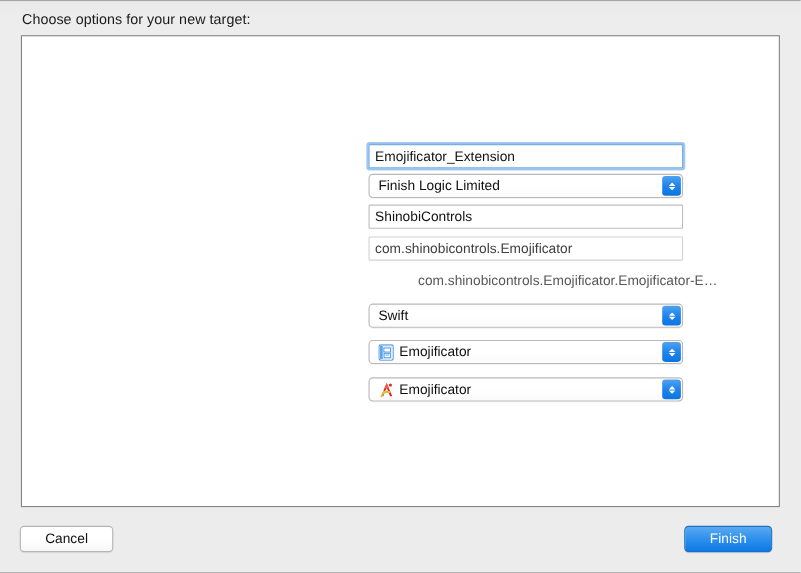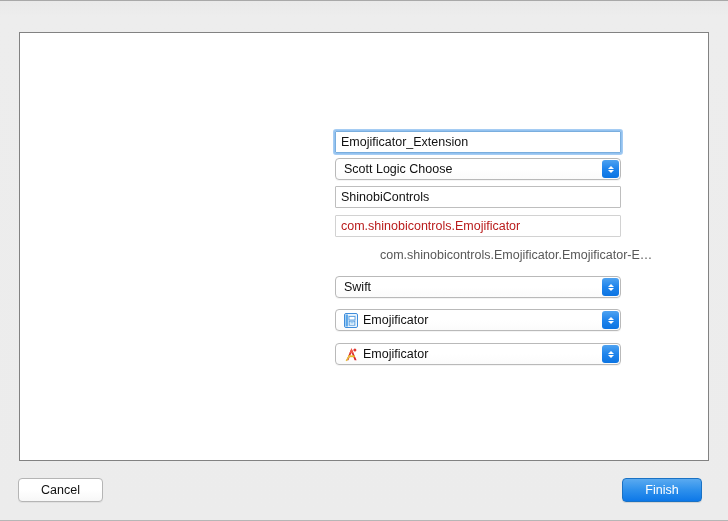--- a/index.html
+++ b/index.html
@@ -76,21 +76,21 @@
     white-space: nowrap;
     overflow: hidden;
   }
   .textfield.focused {
     border: 1px solid #7aaede;
     outline: 2px solid rgba(110, 173, 235, 0.62);
     outline-offset: -0.5px;
     box-shadow: 0 0 0 1px rgba(120,180,235,0.35);
   }
   .textfield.placeholder {
-    color: #b91c1c;
+    color: #404040;
     border-color: #d2d2d2;
   }
   
   .statictext {
     box-sizing: border-box;
     width: 290px;
     height: 22px;
     font-size: 12.5px;
     color: #585858;
     line-height: 22px;
@@ -177,36 +177,37 @@
   #finish-btn { left: 622px; top: 477px; width: 80px; text-align: right; }
 
   .doc-icon { display:block; }
   .app-icon { display:block; }
 </style>
 </head>
 <body>
 
 <div class="window">
 
+  <div class="sheet-title">Choose options for your new target:</div>
 
   <div class="content-panel">
     <div class="form">
 
       <div class="row" style="top:98px;">
 
         <div class="field-wrap">
           <div class="textfield focused">Emojificator_Extension</div>
         </div>
       </div>
 
       <div class="row" style="top:125px;">
 
         <div class="field-wrap">
           <div class="popup">
-            <span class="ptext">Scott Logic Choose</span>
+            <span class="ptext">Finish Logic Limited</span>
             <span class="arrows">
               <span class="chev up"></span>
                 <span class="chev dn"></span>
             </span>
           </div>
         </div>
       </div>
 
       <div class="row" style="top:153px;">
 

